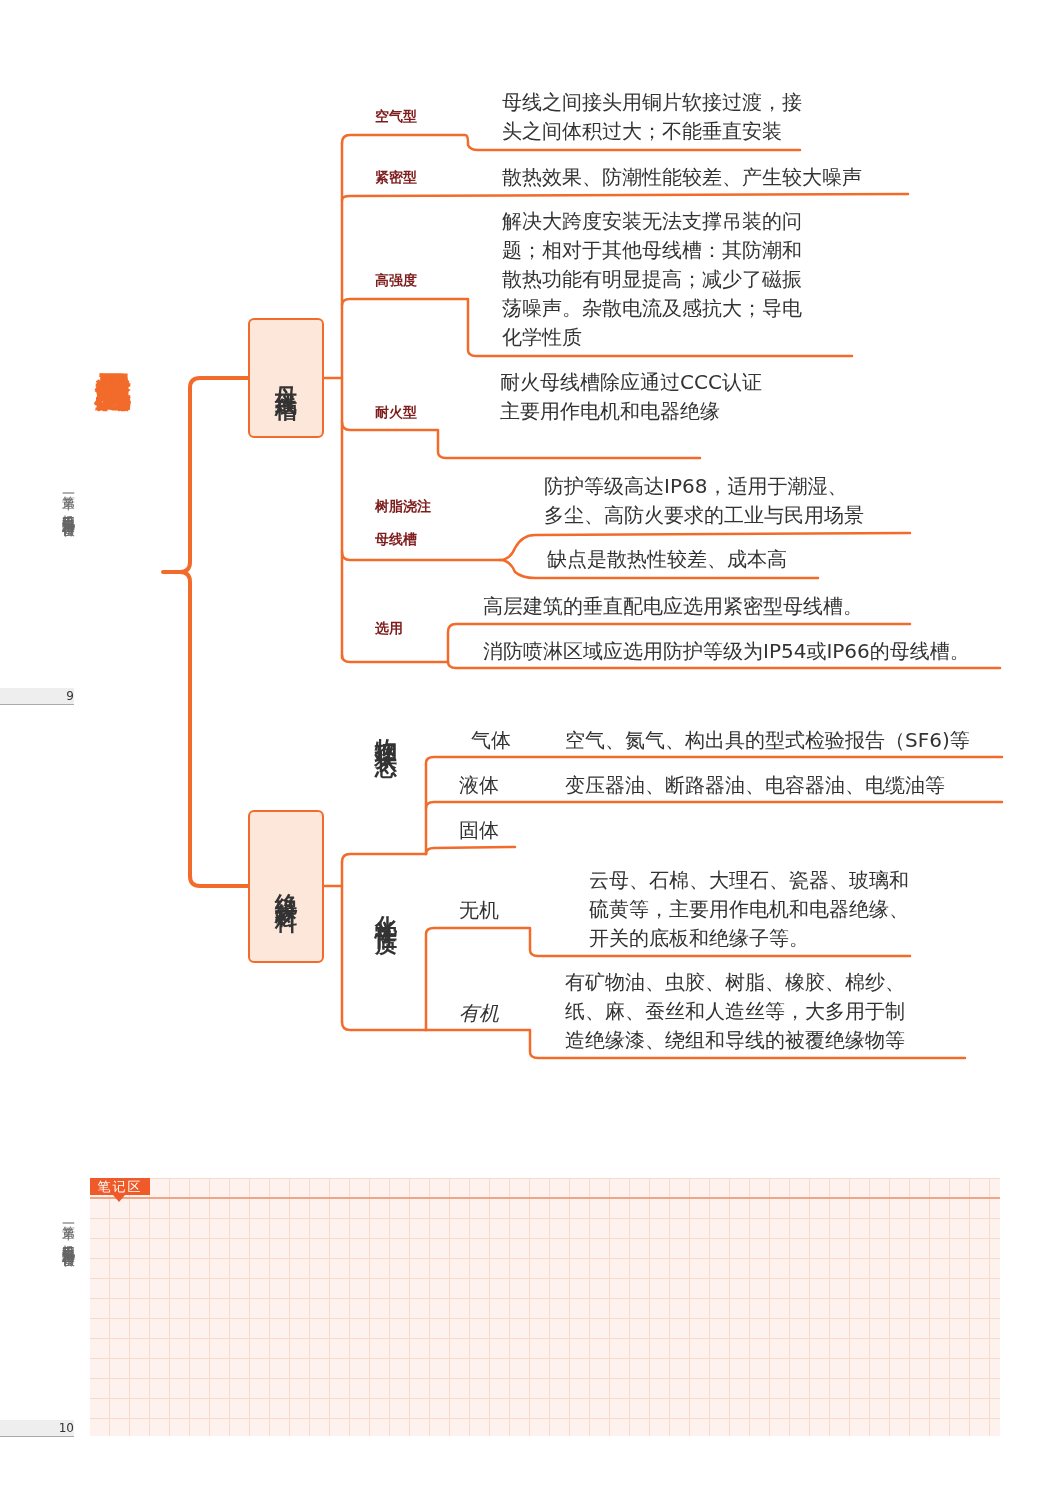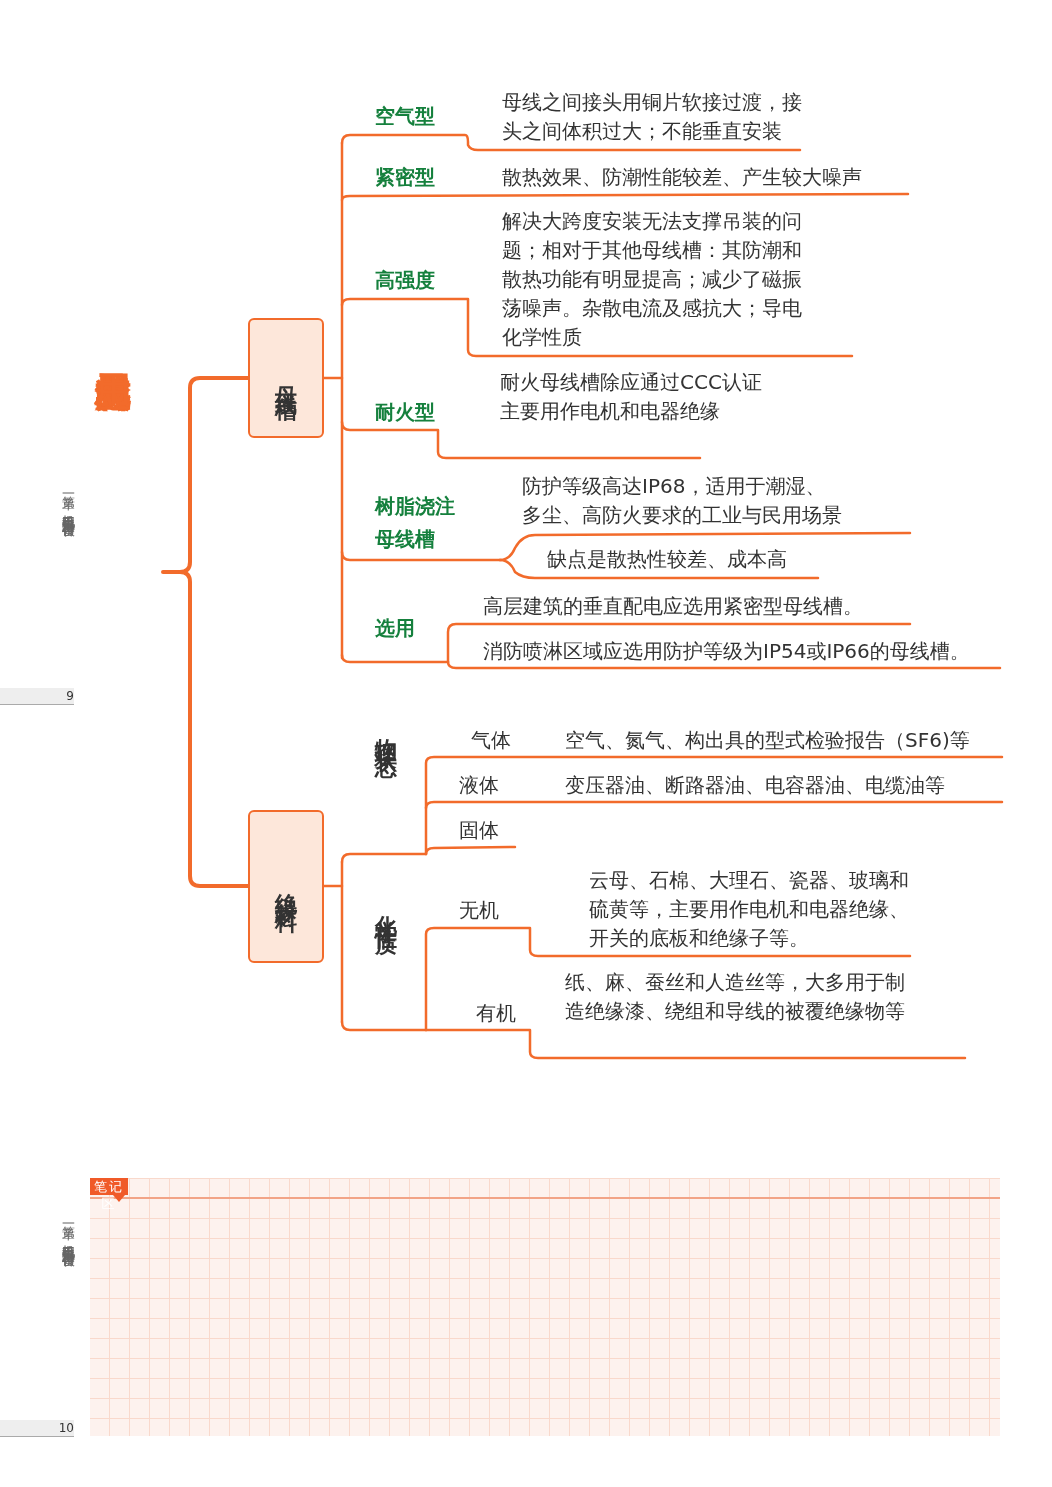--- a/index.html
+++ b/index.html
@@ -23,40 +23,40 @@
   }
   .cat-box {
     position:absolute; width:76px; background:#FDE7DA; border:2px solid #F26B2B; border-radius:6px;
     box-sizing:border-box; display:flex; align-items:center; justify-content:center;
   }
   .cat-box span {
     writing-mode:vertical-rl; text-orientation:upright; font-weight:bold; font-size:22px;
     color:#333; line-height:24px; letter-spacing:6px;
   }
   .sub {
-    position:absolute; font-weight:bold; font-size:20px; color:#15803d; line-height:32px; white-space:nowrap;
+    position:absolute; font-weight:bold; font-size:14px; color:#7f1d1d; line-height:32px; white-space:nowrap;
   }
   .sub-v {
     position:absolute; font-weight:bold; font-size:22px; color:#333;
     writing-mode:vertical-rl; text-orientation:upright; line-height:24px; letter-spacing:6px;
   }
   .leaf-label { position:absolute; font-size:20px; color:#333; white-space:nowrap; line-height:28px; }
   .desc { position:absolute; font-size:20px; color:#333; line-height:29px; }
   .notes {
     position:absolute; left:90px; top:1178px; width:910px; height:258px;
     background-color:#FDF2EE;
     background-image:
       linear-gradient(to right, #F9D9CC 1px, transparent 1px),
       linear-gradient(to bottom, #F9D9CC 1px, transparent 1px);
     background-size:20px 20px;
     background-position:-1px 0px;
   }
   .notes-topline { position:absolute; left:90px; top:1197px; width:910px; height:2px; background:#F2A487; }
   .notes-tag {
-    position:absolute; left:90px; top:1178px; width:38px; height:17px; background:#F05A28; color:#fff;
+    position:absolute; left:90px; top:1178px; width:60px; height:17px; background:#F05A28; color:#fff;
     font-size:13px; line-height:17px; text-align:center; letter-spacing:2px;
   }
   .notes-tag-pointer {
     position:absolute; left:113px; top:1195px; width:0; height:0;
     border-left:6px solid transparent; border-right:6px solid transparent; border-top:7px solid #F05A28;
   }
 </style>
 </head>
 <body>
 
@@ -138,21 +138,21 @@
 <div class="sub" style="left:375px; top:396px;">耐火型</div>
 <div class="desc" style="left:500px; top:368px;">
   <div>耐火母线槽除应通过CCC认证</div>
   <div>主要用作电机和电器绝缘</div>
 </div>
 
 <div class="sub" style="left:375px; top:490px; line-height:33px;">
   <div>树脂浇注</div>
   <div>母线槽</div>
 </div>
-<div class="desc" style="left:522px; top:472px;">
+<div class="desc" style="left:544px; top:472px;">
   <div>防护等级高达IP68，适用于潮湿、</div>
   <div>多尘、高防火要求的工业与民用场景</div>
 </div>
 <div class="desc" style="left:547px; top:545px;">
   <div>缺点是散热性较差、成本高</div>
 </div>
 
 <div class="sub" style="left:375px; top:612px;">选用</div>
 <div class="desc" style="left:483px; top:592px;">
   <div>高层建筑的垂直配电应选用紧密型母线槽。</div>
@@ -168,22 +168,23 @@
 <div class="desc" style="left:565px; top:771px; white-space:nowrap;">变压器油、断路器油、电容器油、电缆油等</div>
 <div class="leaf-label" style="left:459px; top:816px;">固体</div>
 
 <div class="sub-v" style="left:374px; top:897px;">化学性质</div>
 <div class="leaf-label" style="left:459px; top:896px;">无机</div>
 <div class="desc" style="left:565px; top:866px;margin-left:24px;">
   <div>云母、石棉、大理石、瓷器、玻璃和</div>
   <div>硫黄等，主要用作电机和电器绝缘、</div>
   <div>开关的底板和绝缘子等。</div>
 </div>
-<div class="leaf-label" style="left:476px; top:999px;">有机</div>
+<div class="leaf-label" style="left:459px; top:999px;font-style:italic;">有机</div>
 <div class="desc" style="left:565px; top:968px;">
+  <div>有矿物油、虫胶、树脂、橡胶、棉纱、</div>
   <div>纸、麻、蚕丝和人造丝等，大多用于制</div>
   <div>造绝缘漆、绕组和导线的被覆绝缘物等</div>
 </div>
 
 <div class="notes"></div>
 <div class="notes-topline"></div>
 <div class="notes-tag">笔记区</div>
 <div class="notes-tag-pointer"></div>
 
 </body></html>

